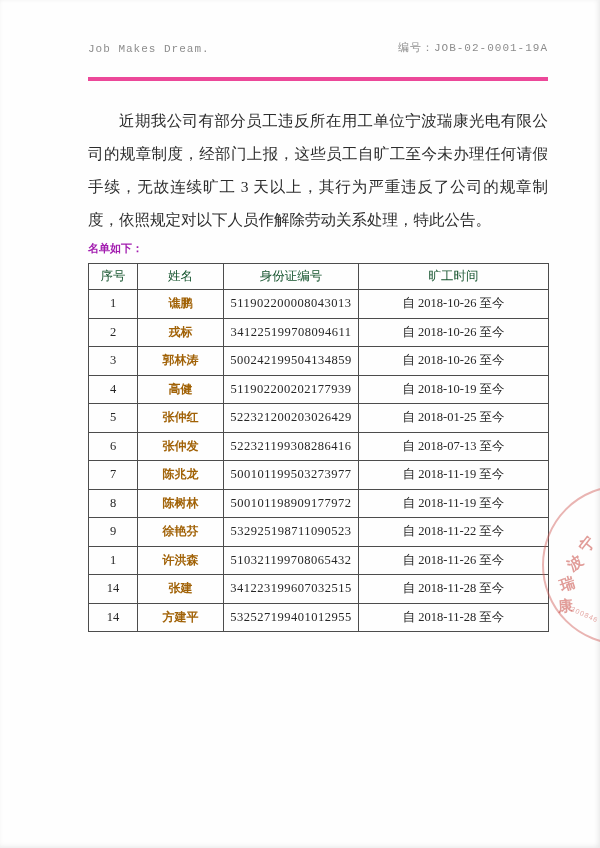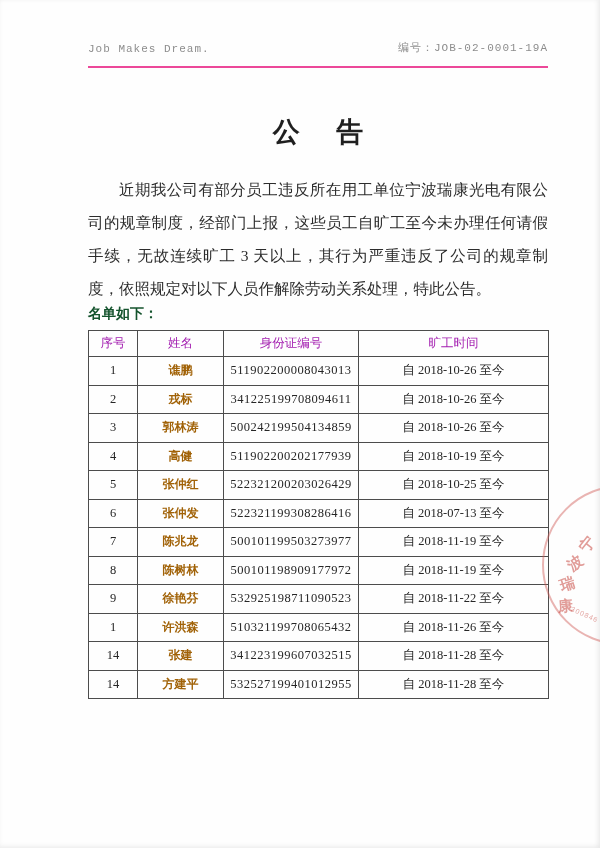--- a/index.html
+++ b/index.html
@@ -17,22 +17,22 @@
     box-shadow: inset -3px 0 4px rgba(0,0,0,0.05), inset 0 -3px 4px rgba(0,0,0,0.04);
   }
   .content { padding: 0 52px 0 88px; }
 
   
   .hdr {
     display: flex;
     justify-content: space-between;
     align-items: flex-end;
     padding-top: 40px;
-    padding-bottom: 11px;
-    border-bottom: 2px solid #ec4899;
+    padding-bottom: 22px;
+    border-bottom: 4px solid #ec4899;
     font-family: "Liberation Mono", "DejaVu Sans Mono", monospace;
     font-size: 11px;
     letter-spacing: 1px;
     color: #8d8d8d;
   }
 
   
   .title {
     margin-top: 46px;
     text-align: center;
@@ -47,44 +47,45 @@
   .body-par {
     margin-top: 23px;
     font-size: 15.5px;
     line-height: 33px;
     text-align: justify;
     text-indent: 2em;
     color: #2c2c2c;
   }
 
   .list-label {
+    margin-top: 5px;
     font-family: "Liberation Sans", "DejaVu Sans", sans-serif;
-    font-size: 14px;
+    font-size: 11px;
     font-weight: bold;
-    color: #14532d;
+    color: #a21caf;
   }
 
   
   table {
     margin-top: 7px;
     width: 460px;
     border-collapse: collapse;
     table-layout: fixed;
     font-size: 12.5px;
     color: #262626;
   }
   th, td {
     border: 1px solid #4c4c4c;
     text-align: center;
     vertical-align: middle;
     padding: 0 2px;
     overflow: hidden;
     white-space: nowrap;
   }
-  th { height: 26px; font-weight: normal; color: #a21caf; }
+  th { height: 26px; font-weight: normal; color: #14532d; }
   td { height: 28.5px; }
   .w0 { width: 49px; }
   .w1 { width: 86px; }
   .w2 { width: 135px; }
   .w3 { width: 190px; }
   td.c1 {
     font-family: "Liberation Sans", "DejaVu Sans", sans-serif;
     font-weight: bold;
     font-size: 12px;
     color: #a16207;
@@ -124,21 +125,20 @@
 <body>
 
 <div class="page">
   <div class="content">
 
     <div class="hdr">
       <span>Job Makes Dream.</span>
       <span>编号：JOB-02-0001-19A</span>
     </div>
 
-    <div class="title">公 告</div>
 
     <p class="body-par">近期我公司有部分员工违反所在用工单位宁波瑞康光电有限公司的规章制度，经部门上报，这些员工自旷工至今未办理任何请假手续，无故连续旷工 3 天以上，其行为严重违反了公司的规章制度，依照规定对以下人员作解除劳动关系处理，特此公告。</p>
 
     <div class="list-label">名单如下：</div>
 
     <table>
       <colgroup>
         <col class="w0">
           <col class="w1">
           <col class="w2">
@@ -174,21 +174,21 @@
           <tr>
             <td class="c0">4</td>
             <td class="c1">高健</td>
             <td class="c2">511902200202177939</td>
             <td class="c3">自 2018-10-19 至今</td>
           </tr>
           <tr>
             <td class="c0">5</td>
             <td class="c1">张仲红</td>
             <td class="c2">522321200203026429</td>
-            <td class="c3">自 2018-10-25 至今</td>
+            <td class="c3">自 2018-01-25 至今</td>
           </tr>
           <tr>
             <td class="c0">6</td>
             <td class="c1">张仲发</td>
             <td class="c2">522321199308286416</td>
             <td class="c3">自 2018-07-13 至今</td>
           </tr>
           <tr>
             <td class="c0">7</td>
             <td class="c1">陈兆龙</td>

